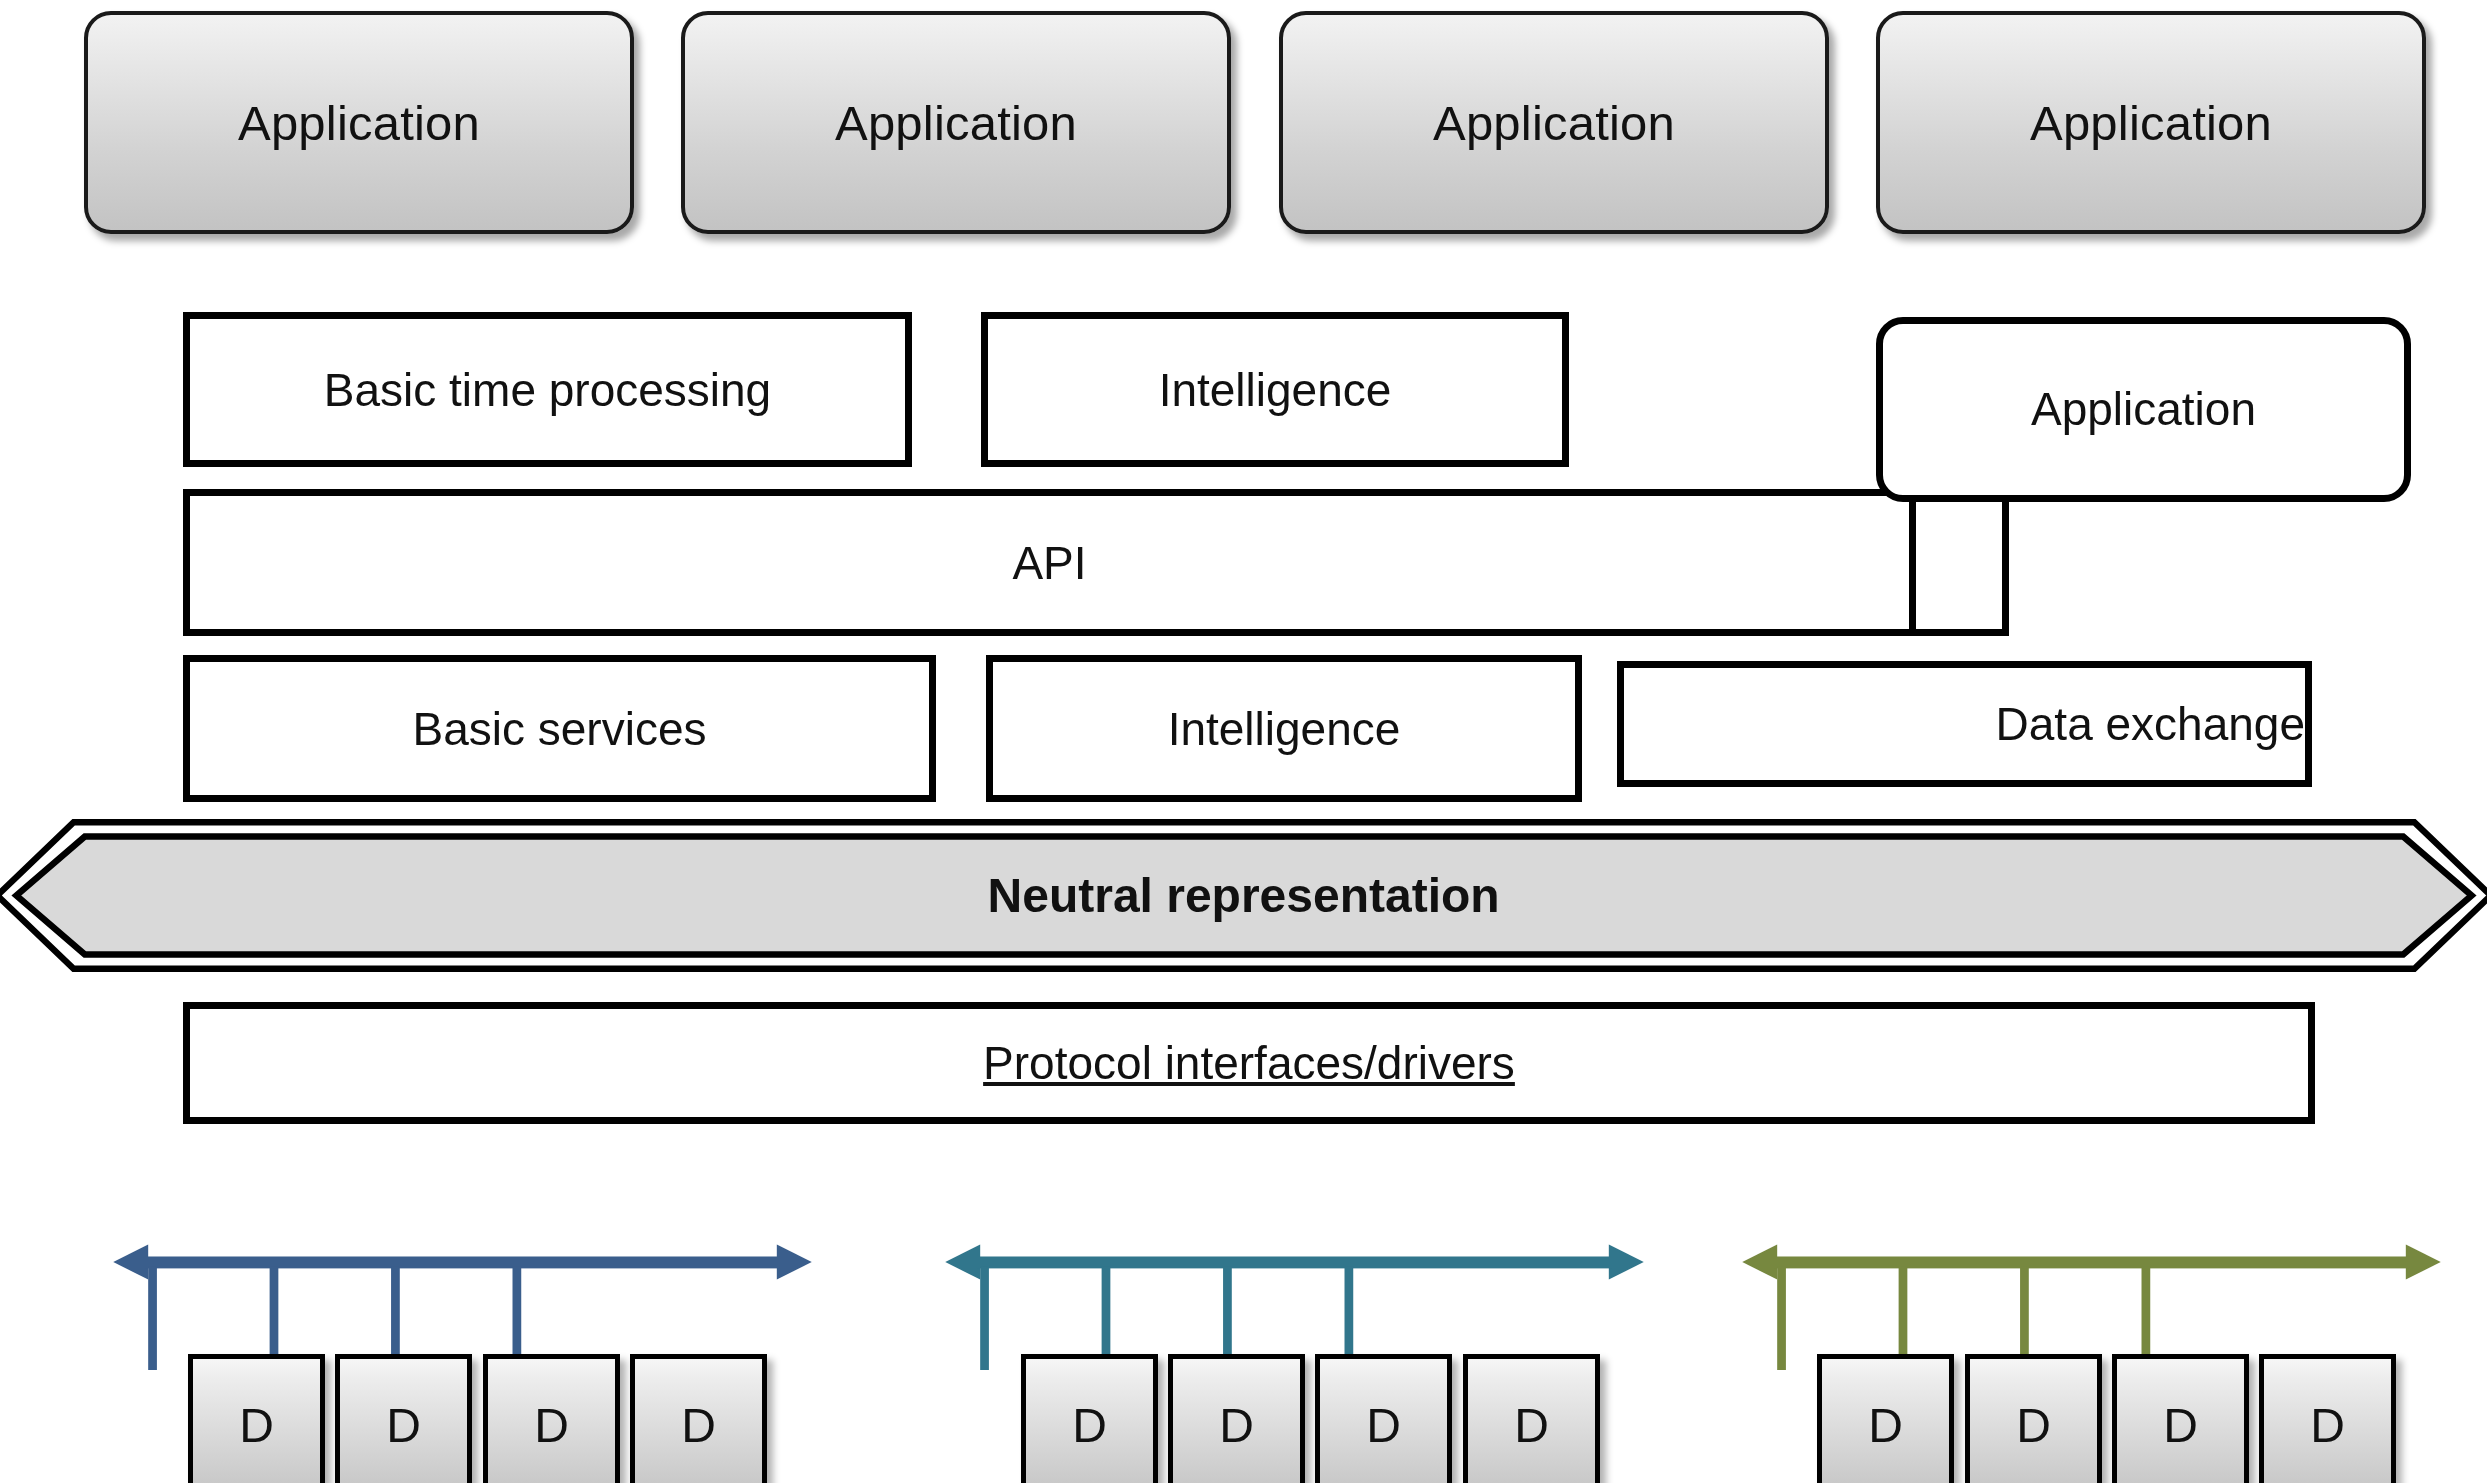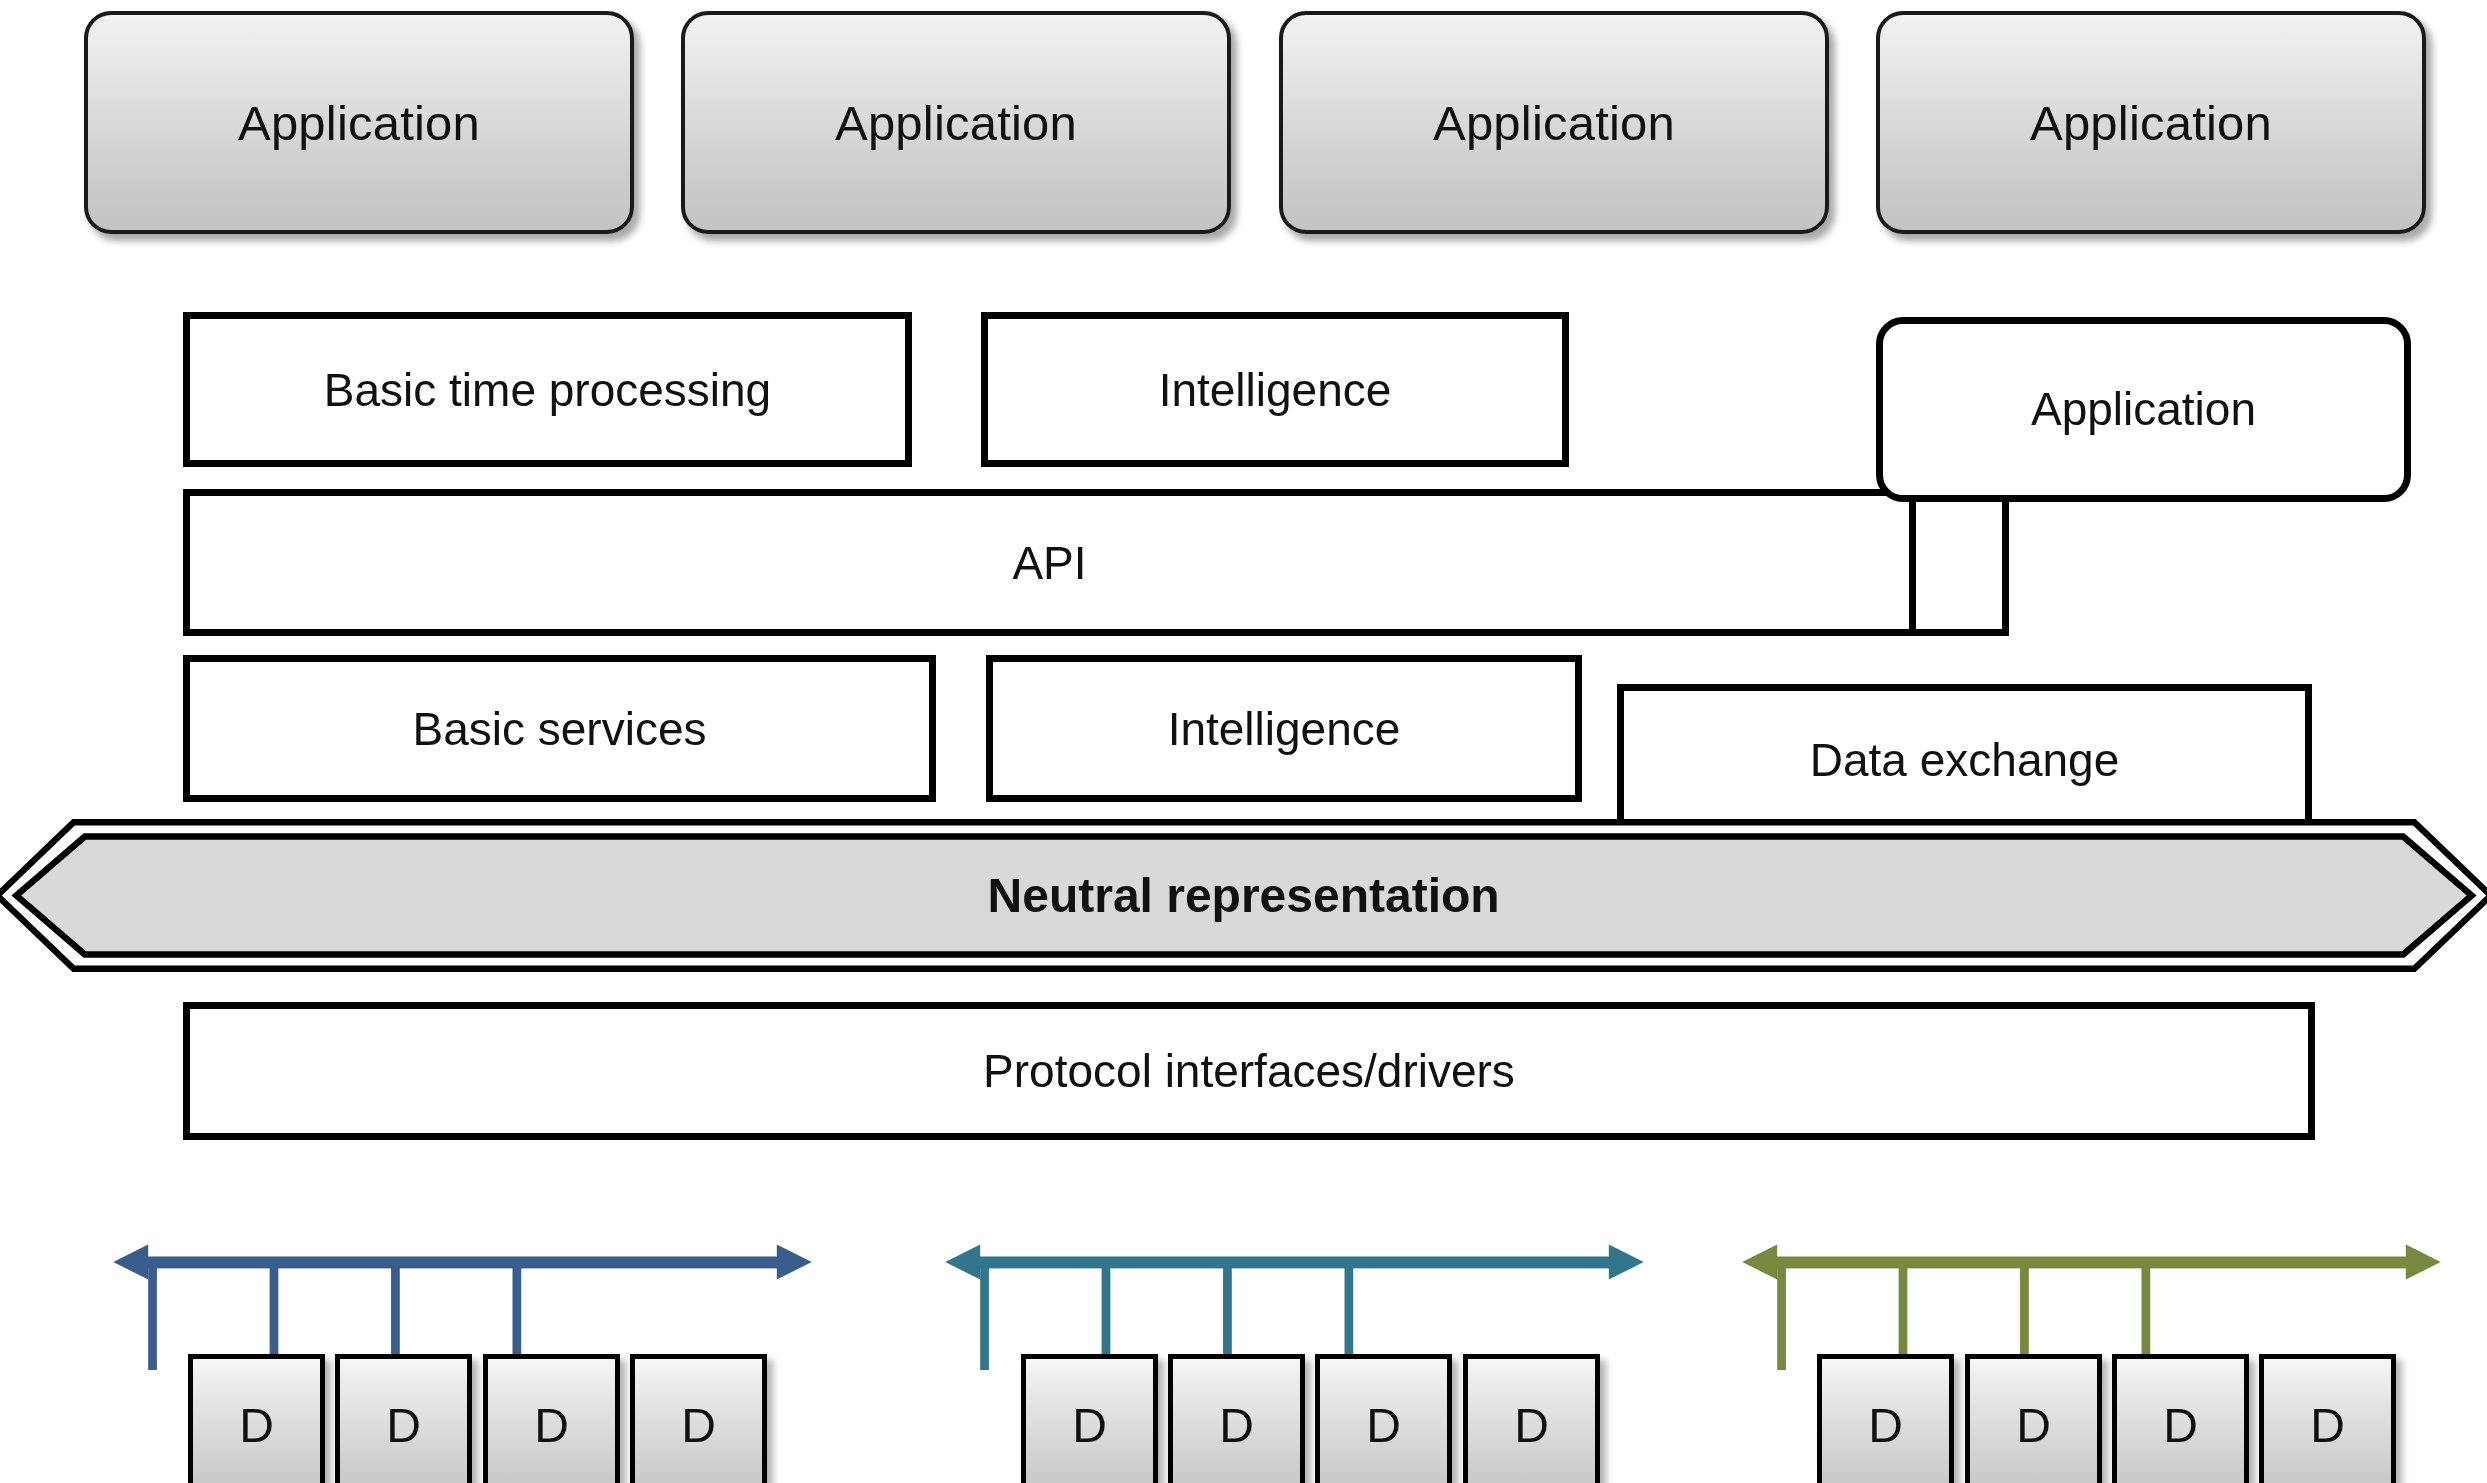--- a/index.html
+++ b/index.html
@@ -136,35 +136,35 @@
   <div class="abs round-box" style="left:1876px; top:317px; width:535px; height:185px;">
     <span class="ln">Application</span>
   </div>
 
   <div class="abs hard-box" style="left:183px; top:655px; width:753px; height:147px;">
     <span>Basic services</span>
   </div>
   <div class="abs hard-box" style="left:986px; top:655px; width:596px; height:147px;">
     <span>Intelligence</span>
   </div>
-  <div class="abs hard-box" style="left:1617px; top:684px; width:695px; height:151px;">
+  <div class="abs hard-box" style="left:1617px; top:661px; width:695px; height:126px;justify-content:flex-end;">
     <span>Data exchange</span>
   </div>
 
   <div class="abs banner-wrap" style="left:-6.4px; top:819px; width:2500px; height:153px;">
     <svg width="2500" height="153" viewBox="0 0 3138 192" xmlns="http://www.w3.org/2000/svg">
 
       <polygon points="100,4 3038,4 3134,96 3038,188 100,188 4,96" fill="#ffffff" stroke="#000000" stroke-width="8"></polygon>
 
       <polygon points="114,22 3024,22 3110,96 3024,170 114,170 28,96" fill="#d9d9d9" stroke="#000000" stroke-width="8"></polygon>
     </svg>
     <div class="banner-label">Neutral representation</div>
   </div>
 
-  <div class="abs hard-box" style="left:183px; top:1002px; width:2132px; height:138px;">
+  <div class="abs hard-box" style="left:183px; top:1002px; width:2132px; height:122px;text-decoration:underline;">
     <span>Protocol interfaces/drivers</span>
   </div>
 
   <div class="abs" style="left:112px; top:1243px; width:701px; height:127px;">
     <svg class="bus-svg" width="701" height="127" viewBox="0 0 880 160" xmlns="http://www.w3.org/2000/svg">
       <g>
         <polygon points="0,24 44,2 44,46" fill="#3a5e8c"></polygon>
         <polygon points="880,24 836,2 836,46" fill="#3a5e8c"></polygon>
         <rect x="40" y="17" width="800" height="15" fill="#3a5e8c"></rect>
       </g>

